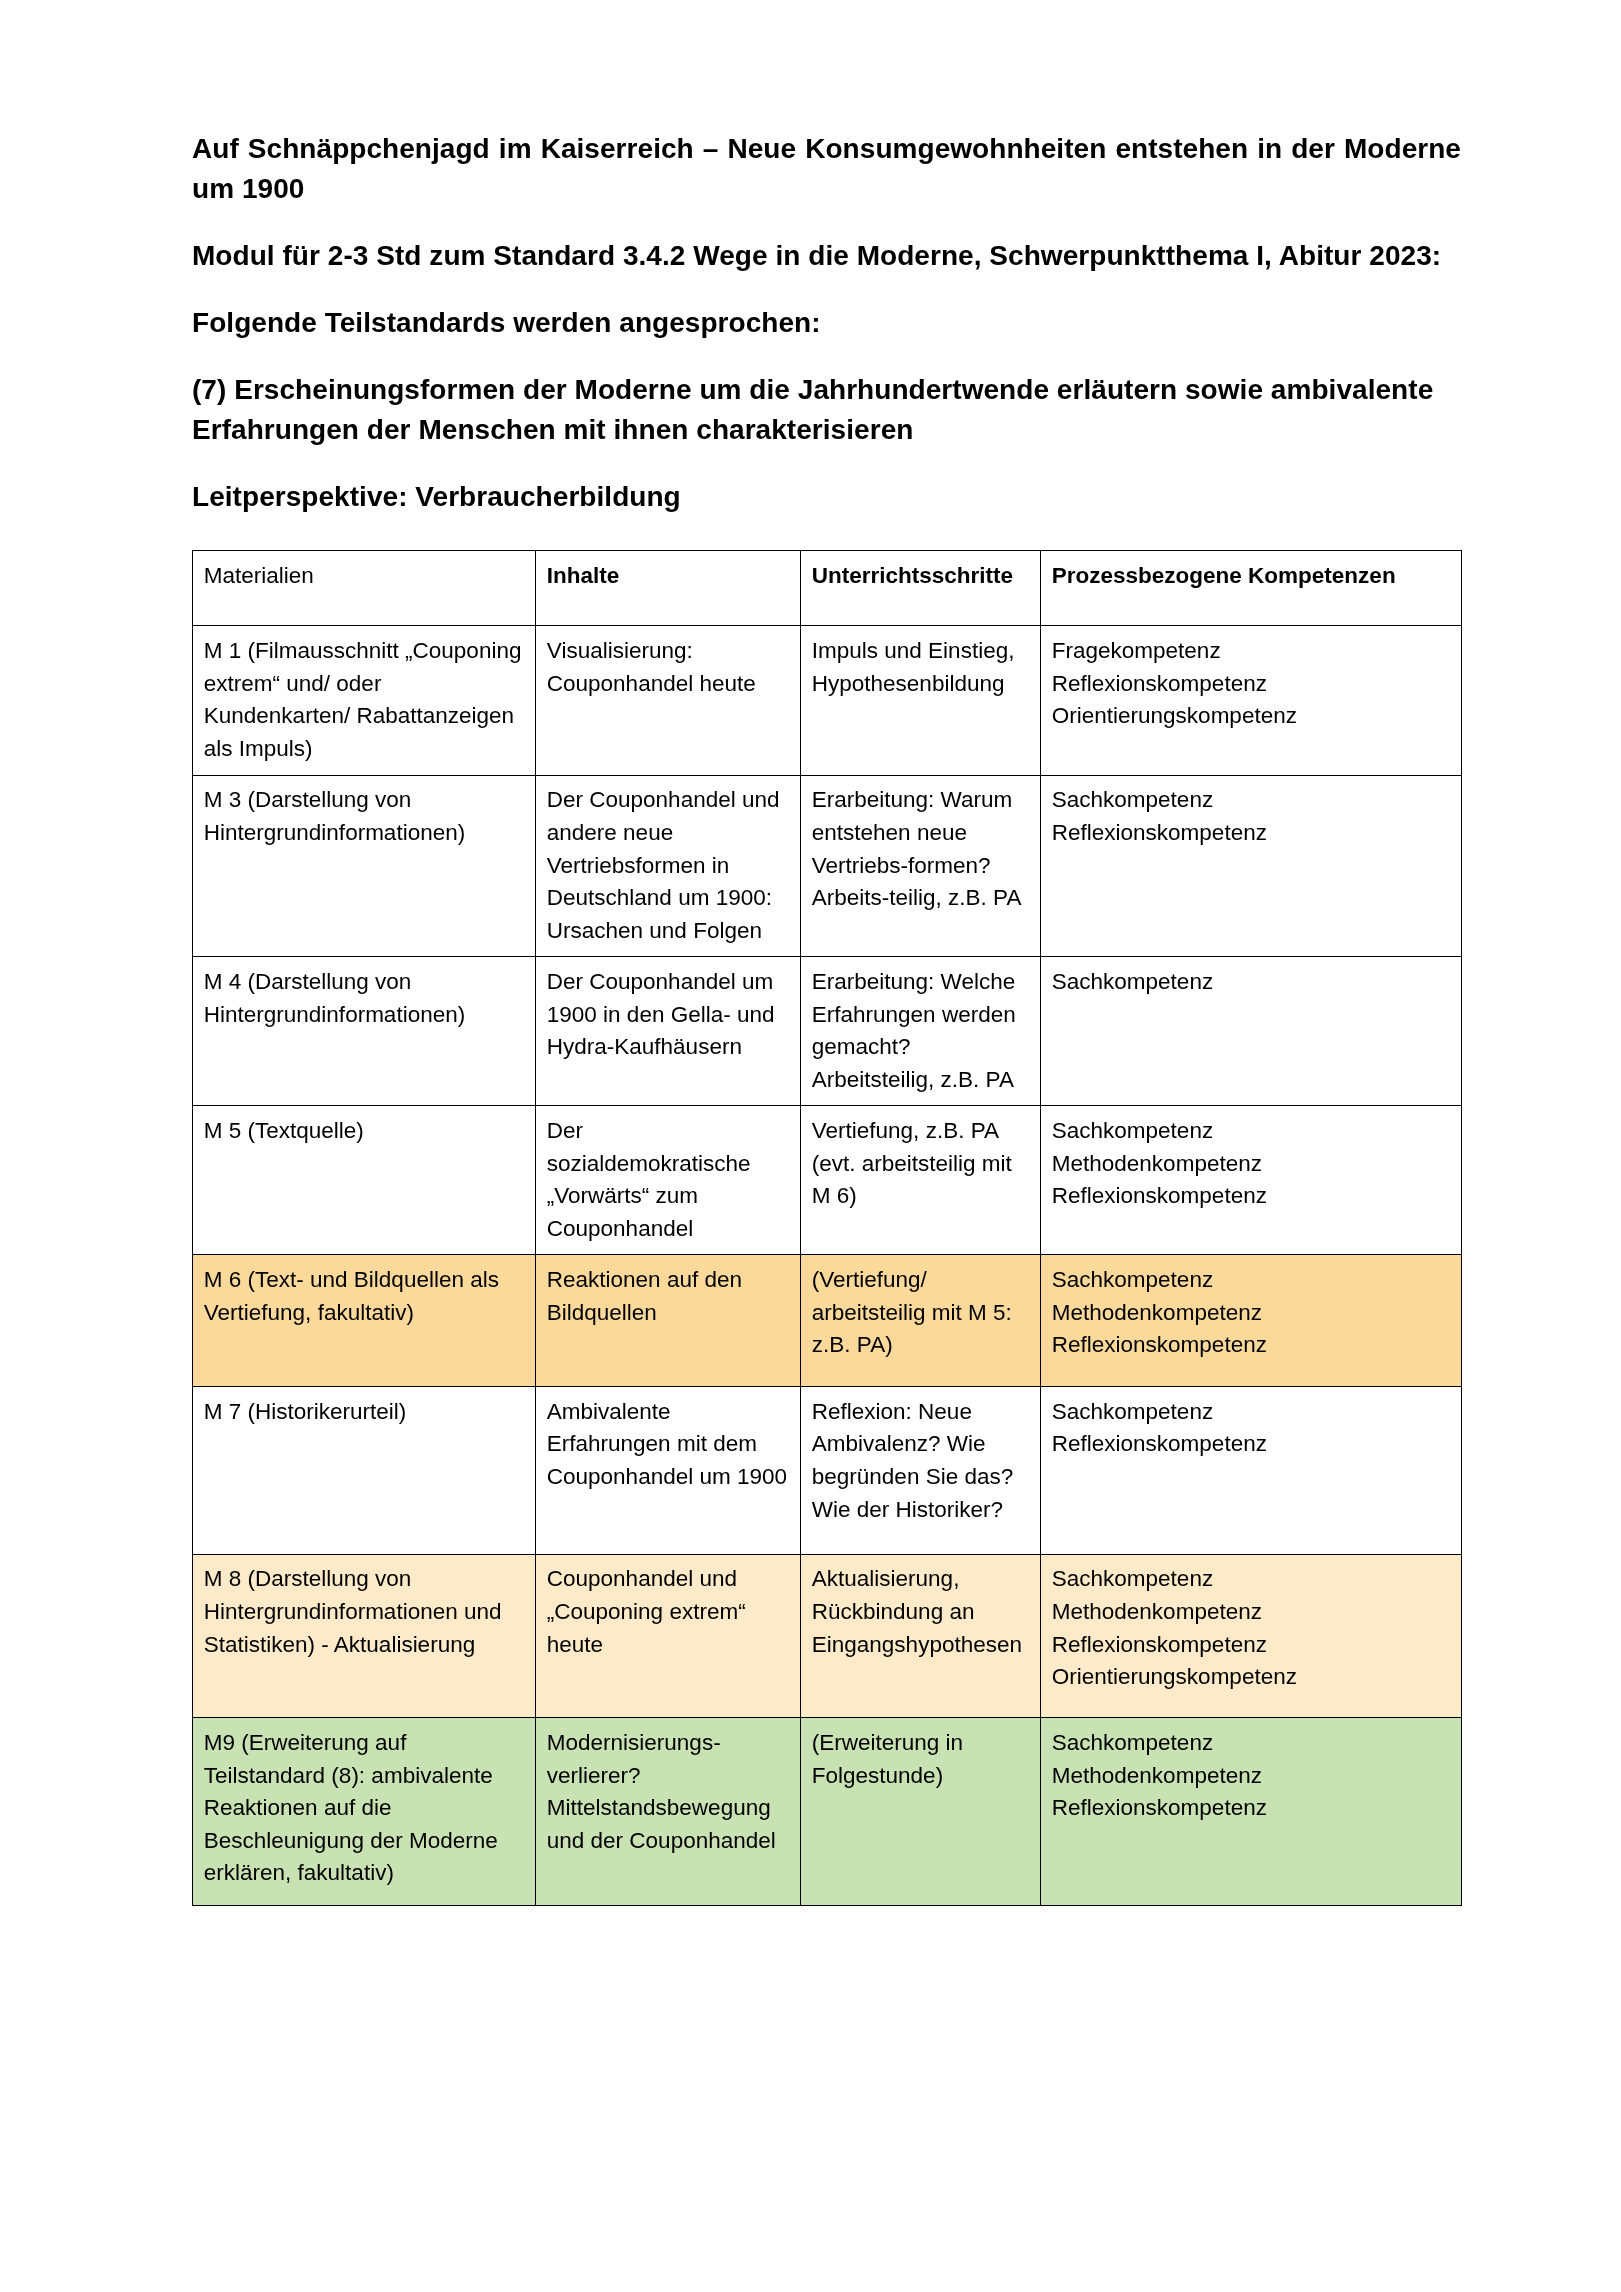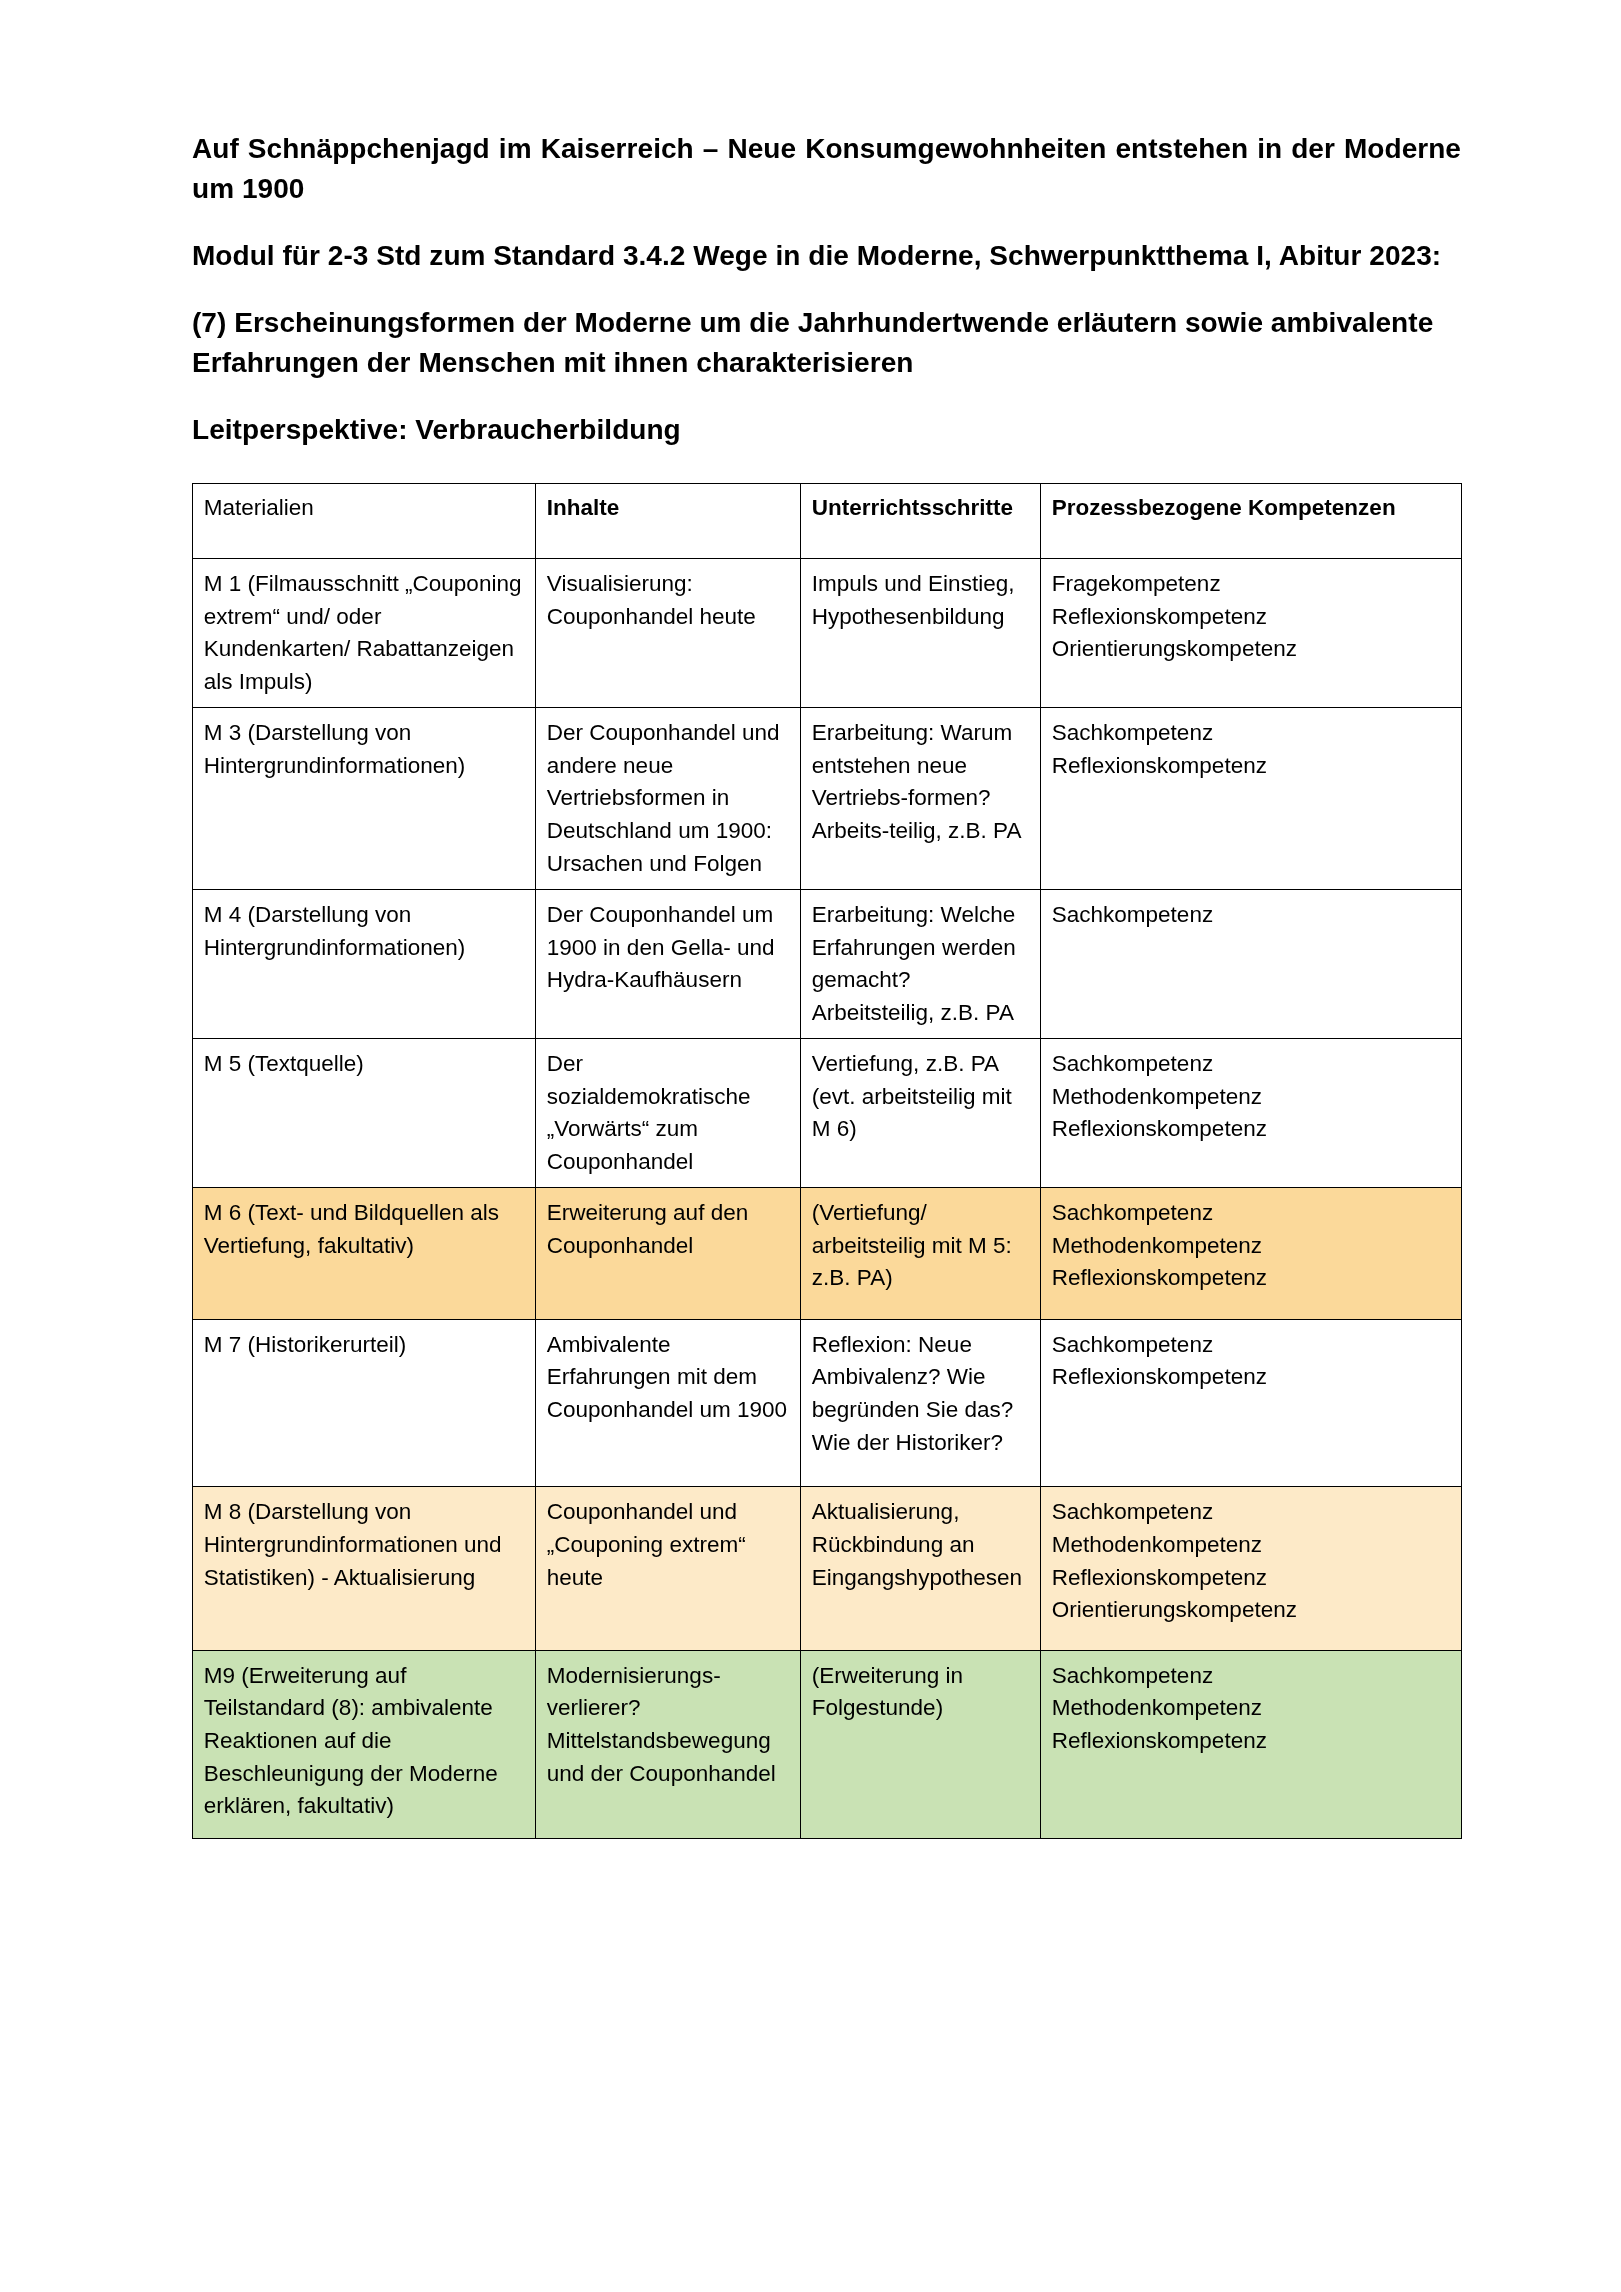--- a/index.html
+++ b/index.html
@@ -87,20 +87,21 @@
 </head>
 <body>
 
 <div class="page">
   <div class="doc-body">
 
     <p class="para justify">Auf Schnäppchenjagd im Kaiserreich – Neue Konsumgewohnheiten entstehen in der Moderne um 1900</p>
 
     <p class="para">Modul für 2-3 Std zum Standard 3.4.2 Wege in die Moderne, Schwerpunktthema I, Abitur 2023:</p>
 
+    <p class="para">Folgende Teilstandards werden angesprochen:</p>
 
     <p class="para">(7) Erscheinungsformen der Moderne um die Jahrhundertwende erläutern sowie ambivalente Erfahrungen der Menschen mit ihnen charakterisieren</p>
 
     <p class="para last">Leitperspektive: Verbraucherbildung</p>
 
     <table class="plan">
       <colgroup>
         <col class="c1">
           <col class="c2">
           <col class="c3">
@@ -174,21 +175,21 @@
               <span>Sachkompetenz</span>
               <span>Methodenkompetenz</span>
               <span>Reflexionskompetenz</span>
             </td>
         </tr>
         <tr class="h-orange r6">
           <td class="cell-lines">
               <span>M 6 (Text- und Bildquellen als Vertiefung, fakultativ)</span>
             </td>
           <td class="cell-lines">
-              <span>Erweiterung auf den Couponhandel</span>
+              <span>Reaktionen auf den Bildquellen</span>
             </td>
           <td class="cell-lines">
               <span>(Vertiefung/ arbeitsteilig mit M 5: z.B. PA)</span>
             </td>
           <td class="cell-lines">
               <span>Sachkompetenz</span>
               <span>Methodenkompetenz</span>
               <span>Reflexionskompetenz</span>
             </td>
         </tr>

